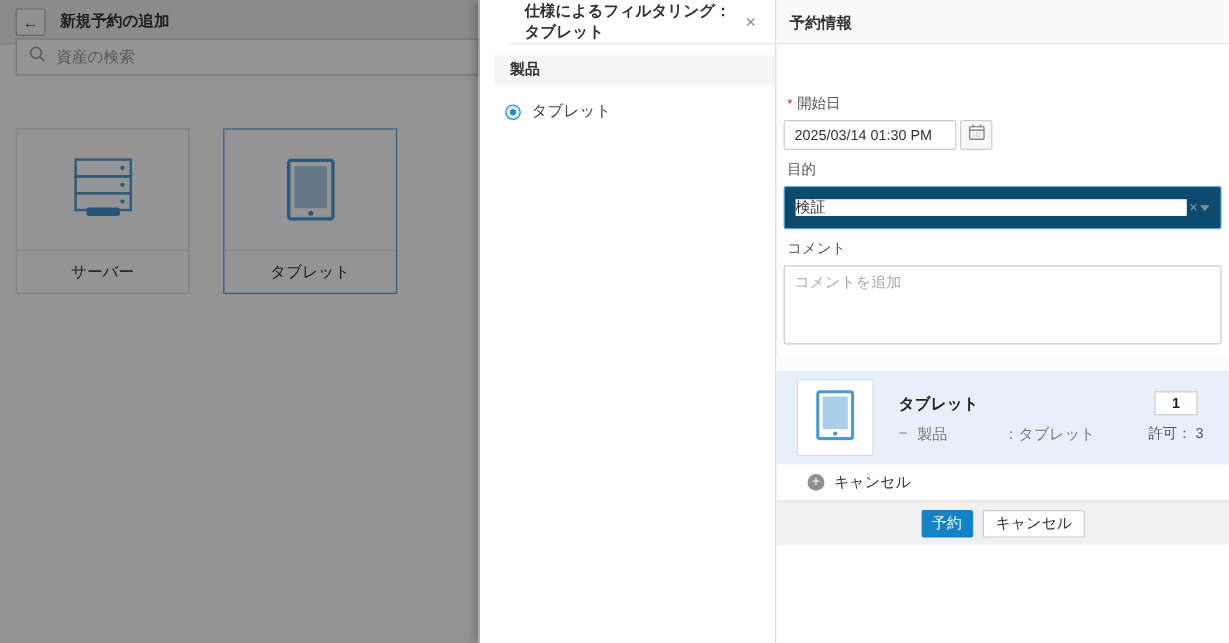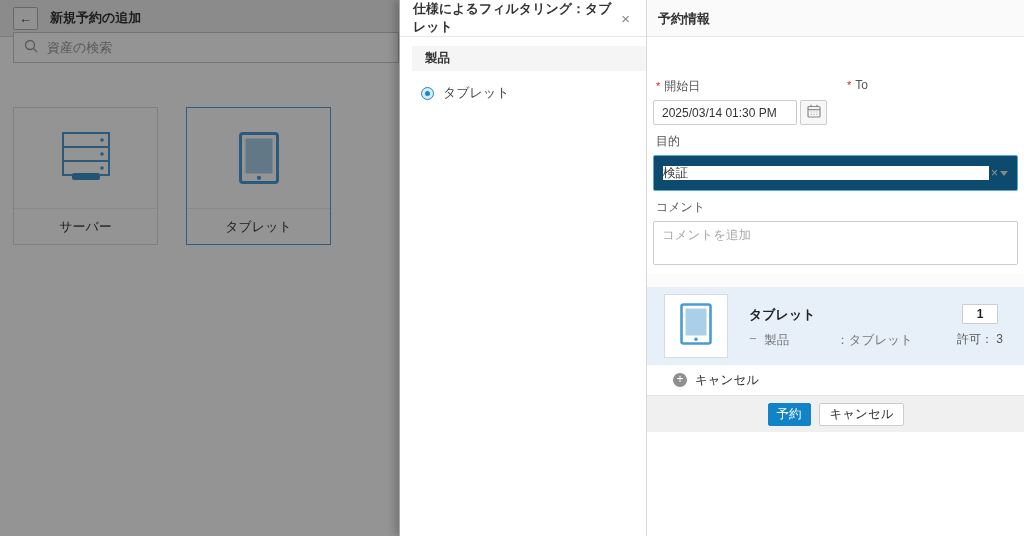--- a/index.html
+++ b/index.html
@@ -17,21 +17,21 @@
   .lp-search input::placeholder { color:#999; }
   .lp-cards { position:absolute; top:107px; left:13px; display:flex; gap:28px; }
   .card { width:145px; height:138px; border:1px solid #dcdcdc; background:#fff; display:flex; flex-direction:column; cursor:pointer; }
   .card.selected { border-color:#5b9fd8; }
   .card-icon { flex:1; display:flex; align-items:center; justify-content:center; border-bottom:1px solid #ededed; }
   .card-label { height:35px; line-height:35px; text-align:center; font-size:13px; font-weight:normal; color:#333; }
   .scrim { position:absolute; inset:0; background:rgba(0,0,0,0.42); z-index:5; }
 
   
   .mid-panel { position:relative; width:247px; flex:none; background:#fff; border-left:1px solid #aaa; box-shadow:-4px 0 8px rgba(0,0,0,0.22); z-index:6; }
-  .mp-header { height:37px; border-bottom:1px solid #e7e7e7; display:flex; align-items:center; padding:0 16px 0 13px; }
+  .mp-header { height:37px; border-bottom:1px solid #e7e7e7; display:flex; align-items:center; padding:0 16px 0 13px;margin-left:24px; }
   .mp-title { font-weight:bold; font-size:13px; color:#333; flex:1; }
   .mp-close { color:#888; font-size:15px; cursor:pointer; line-height:1; }
   .mp-section { margin:9px 0 0 12px; background:#f5f5f5; height:25px; line-height:25px; padding-left:13px; font-weight:bold; font-size:12.5px; color:#333; }
   .radio-row { display:flex; align-items:center; gap:9px; margin:13px 0 0 21px; font-size:13px; color:#444; cursor:pointer; }
   .radio { width:13px; height:13px; border-radius:50%; border:1px solid #1b87cb; background:#d7ebf8; position:relative; flex:none; }
   .radio::after { content:''; position:absolute; left:3px; top:3px; width:5px; height:5px; border-radius:50%; background:#1589cb; }
 
   
   .right-panel { flex:1; background:#fff; border-left:1px solid #d9d9d9; z-index:6; position:relative; display:flex; flex-direction:column; }
   .rp-header { height:37px; background:#fafafa; border-bottom:1px solid #e7e7e7; line-height:37px; padding-left:11px; font-weight:bold; font-size:13px; color:#333; flex:none; }
@@ -40,21 +40,21 @@
   .field { width:174px;margin-top:28px; }
   .field-label { font-size:12px; color:#555; margin:8px 0 5px 3px; }
   .req { color:#e02020; margin-right:4px; font-size:11px; }
   .input-group { display:flex; gap:3px; }
   .text-input { flex:1; min-width:0; height:25px; border:1px solid #ccc; border-radius:2px; padding:0 8px; font-size:12px; color:#333; outline:none; }
   .cal-btn { width:27px; height:25px; border:1px solid #ccc; border-radius:2px; background:#f7f7f7; display:flex; align-items:center; justify-content:center; cursor:pointer; flex:none; }
   .select-row { height:36px; border:1px solid #5aa7dd; border-radius:2px; display:flex; align-items:center; padding:0 9px; gap:2px; background:#0c4a6e; }
   .select-row input { flex:1; min-width:0; border:none; outline:none; font-size:12.5px; color:#333; }
   .clear-x { color:#999; font-size:12px; line-height:1; cursor:pointer; }
   .caret { width:0; height:0; border-left:4px solid transparent; border-right:4px solid transparent; border-top:5px solid #888; cursor:pointer; }
-  .comment-area { width:100%; height:44px; border:1px solid #ccc; border-radius:2px; padding:5px 8px; font-size:12.5px; color:#333; resize:none; outline:none; font-family:inherit; display:block; }
+  .comment-area { width:100%; height:66px; border:1px solid #ccc; border-radius:2px; padding:5px 8px; font-size:12.5px; color:#333; resize:none; outline:none; font-family:inherit; display:block; }
   .comment-area::placeholder { color:#aaa; }
   .gap-band { height:13px; background:#fbfbfb; flex:none; }
 
   .asset-row { height:78px; background:#e7eff9; display:flex; align-items:center; padding:0 22px 0 17px; flex:none; }
   .asset-thumb { width:64px; height:64px; background:#fff; border:1px solid #d4dce6; display:flex; align-items:center; justify-content:center; flex:none; }
   .asset-info { margin-left:21px; flex:1; padding-top:2px; }
   .asset-title { font-size:13px; font-weight:bold; color:#222; margin-bottom:8px; }
   .asset-spec { font-size:12.5px; color:#777; display:flex; }
   .spec-prefix { color:#888; margin-right:8px; }
   .spec-key { width:72px; }
@@ -152,23 +152,20 @@
                     <line x1="4" y1="0.8" x2="4" y2="3.2" stroke="#888" stroke-width="1.2"></line>
                     <line x1="10" y1="0.8" x2="10" y2="3.2" stroke="#888" stroke-width="1.2"></line>
                     <line x1="3.5" y1="8" x2="10.5" y2="8" stroke="#bbb" stroke-width="1" stroke-dasharray="1.5 1.3"></line>
                     <line x1="3.5" y1="10.5" x2="10.5" y2="10.5" stroke="#bbb" stroke-width="1" stroke-dasharray="1.5 1.3"></line>
                   </svg>
               </span>
             </div>
           </div>
         </div>
         <div class="field">
-          <div class="field-label">
-            <span class="req">*</span><span>To</span>
-          </div>
         </div>
       </div>
 
       <div class="field-label">目的</div>
       <div class="select-row">
         <input type="text" value="検証" style="">
         <span class="clear-x">×</span>
         <span class="caret"></span>
       </div>
 

